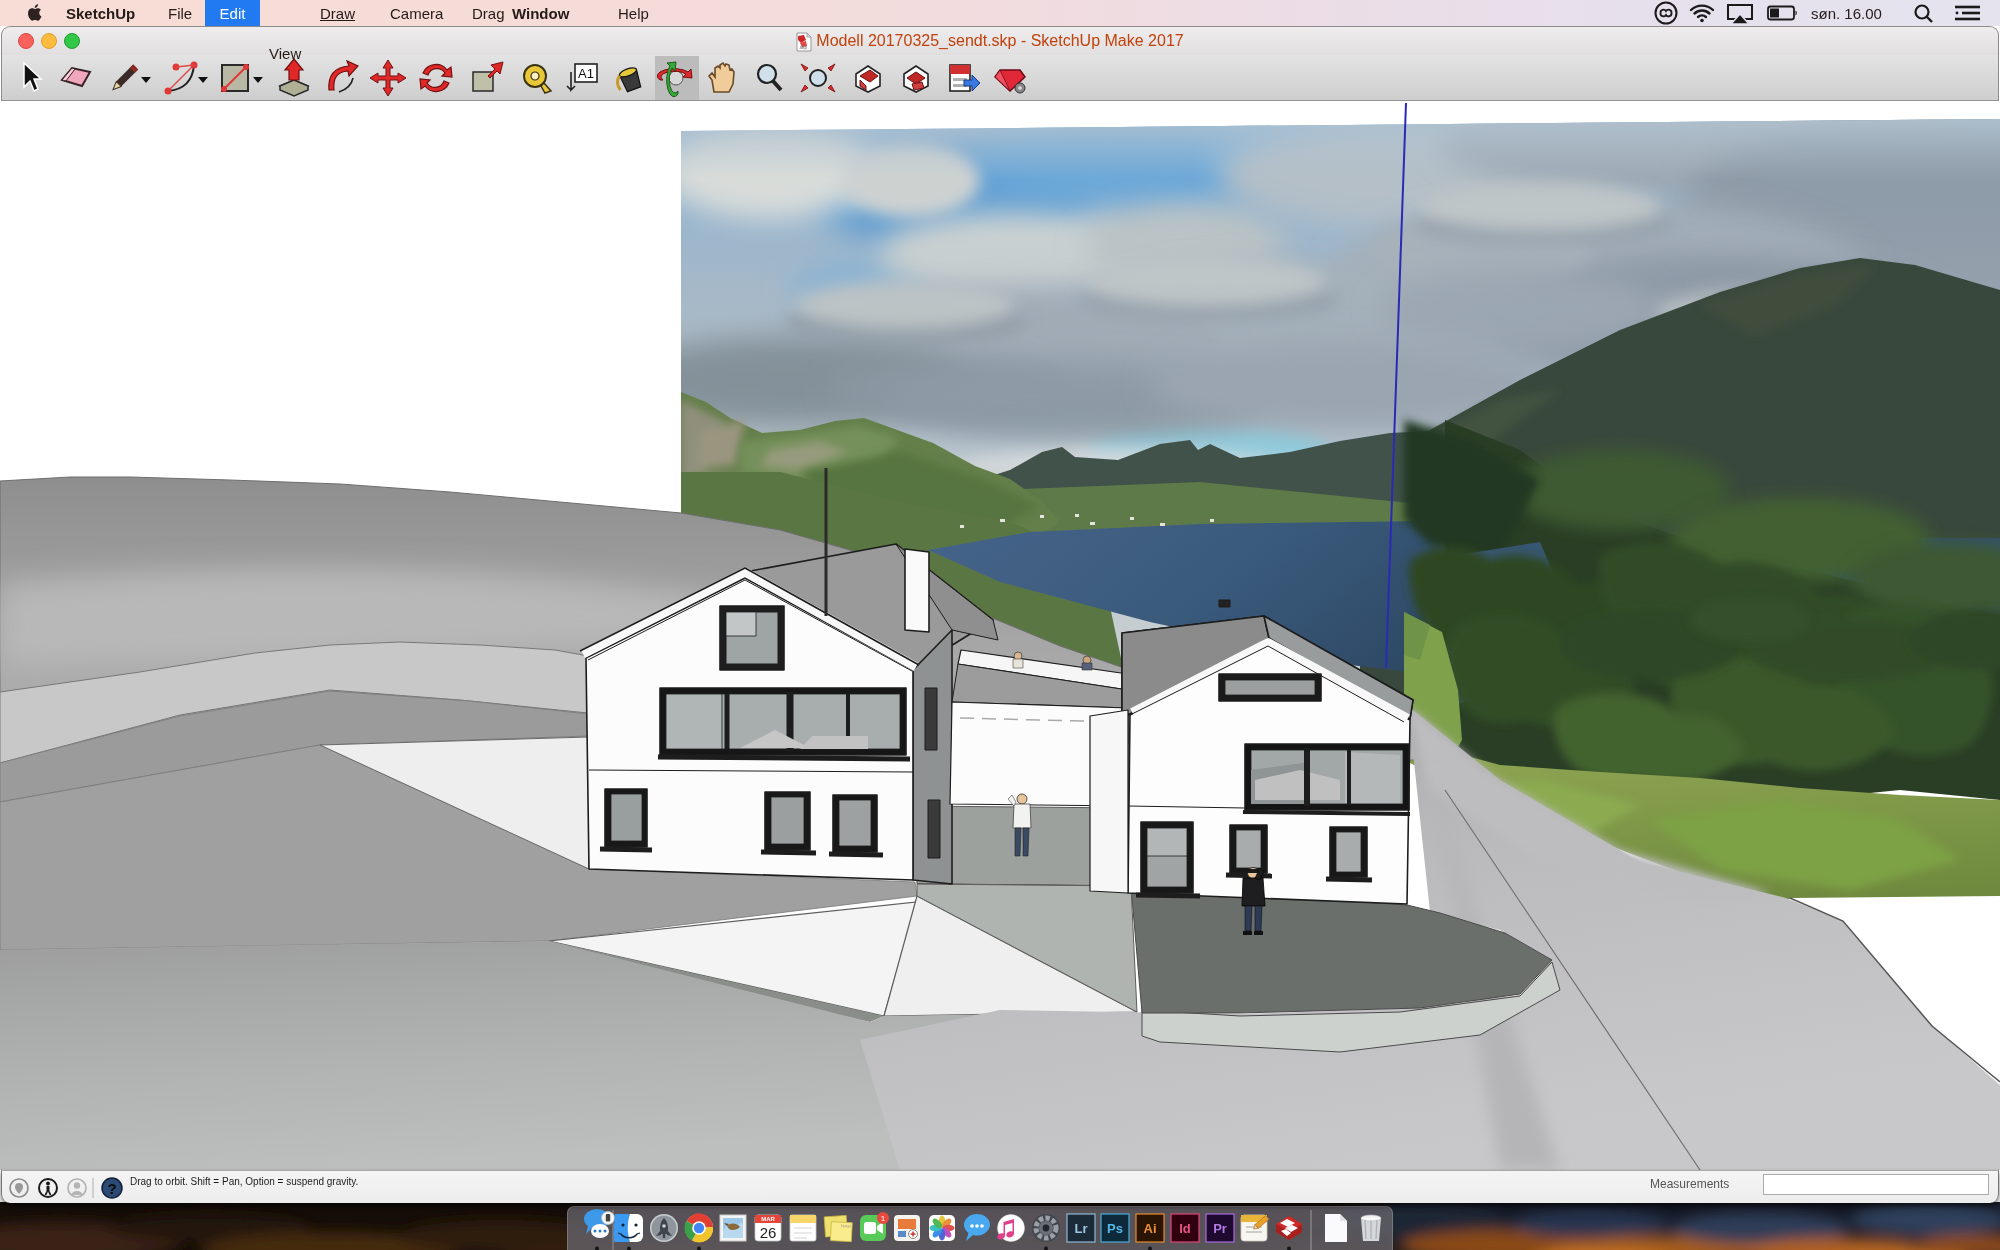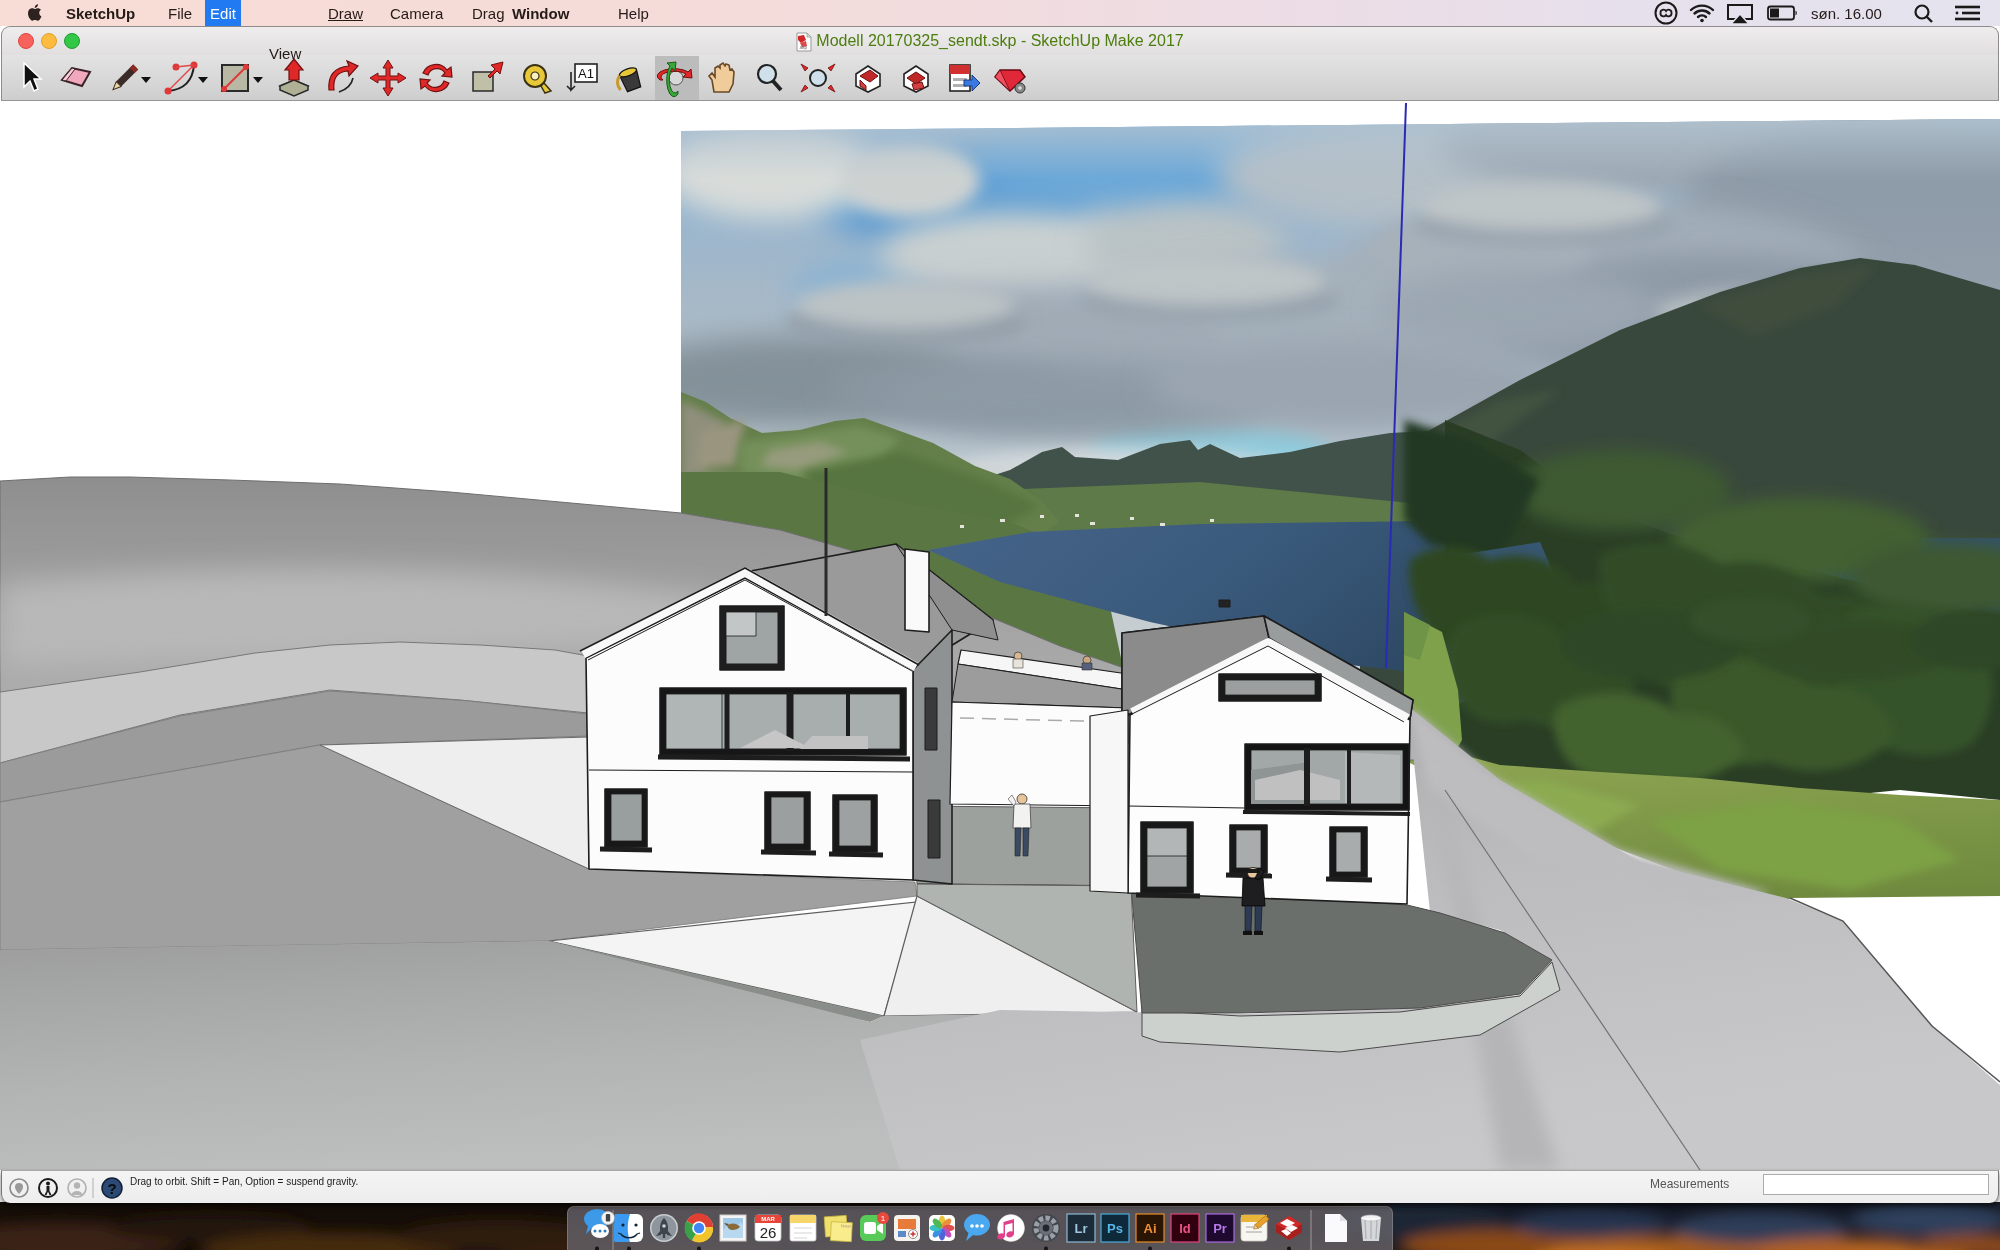--- a/index.html
+++ b/index.html
@@ -11,21 +11,21 @@
     background:linear-gradient(90deg,#f7ddd5 0%,#f6dcd7 25%,#f3dcdd 45%,#ecdde6 65%,#e5e1ed 85%,#e4e3ee 100%);
     font-size:15px;color:#241a18;z-index:30;padding-left:17px;}
   #menubar .mi{position:absolute;top:0;height:26px;line-height:27px;}
   
   #titlebar{left:1px;top:26px;width:1998px;height:29px;
     background:linear-gradient(#eeecec,#e0dede);
     border:1px solid #8f8b8b;border-bottom:none;border-radius:9px 9px 0 0;
     box-sizing:border-box;z-index:20;}
   .tl{position:absolute;top:33px;width:14px;height:14px;border-radius:50%;z-index:25;}
   #title-text{left:0;top:26px;width:2000px;height:29px;text-align:center;line-height:30px;
-    font-size:16px;color:#4d7c0f;z-index:22;}
+    font-size:16px;color:#c2410c;z-index:22;}
   #toolbar{left:1px;top:55px;width:1998px;height:46px;
     background:linear-gradient(#e3e3e3,#cecece);
     border-left:1px solid #8f8b8b;border-right:1px solid #8f8b8b;
     border-bottom:1px solid #949494;box-sizing:border-box;z-index:20;}
   
   #statusbar{left:1px;top:1170px;width:1998px;height:33px;
     background:linear-gradient(#f4f4f4,#ededed);
     border-top:1px solid #a8a8a8;border-left:1px solid #777;border-right:1px solid #777;
     border-radius:0 0 9px 9px;box-sizing:border-box;z-index:20;
     box-shadow:0 3px 5px rgba(0,0,0,0.55);}
@@ -350,23 +350,23 @@
   <path d="M1013,659 L1023,659 L1023,668 L1013,668 Z" fill="#e8e4da" stroke="#444" stroke-width="0.6"></path>
   <circle cx="1087" cy="660" r="4" fill="#caa77e" stroke="#333" stroke-width="0.7"></circle>
   <path d="M1082,663 L1092,663 L1092,670 L1082,670 Z" fill="#55607a" stroke="#333" stroke-width="0.6"></path>
 </g>
 </svg>
 
 <div id="menubar" class="abs">
   <span class="mi" style="left:28px;font-size:17px"></span>
   <span class="mi" style="left:66px;font-weight:bold;">SketchUp</span>
   <span class="mi" style="left:168px;text-align:right;">File</span>
-  <span class="mi" style="left:205px;width:36px;background:#217af2;color:#fff;text-align:center;">Edit</span>
+  <span class="mi" style="left:205px;width:55px;background:#217af2;color:#fff;text-align:center;">Edit</span>
   <span class="mi" style="left:269px;margin-top:40px;">View</span>
-  <span class="mi" style="left:328px;text-decoration:underline;">Draw</span>
+  <span class="mi" style="left:320px;text-decoration:underline;">Draw</span>
   <span class="mi" style="left:390px;">Camera</span>
   <span class="mi" style="left:472px;">Drag</span>
   <span class="mi" style="left:512px;font-weight:bold;">Window</span>
   <span class="mi" style="left:618px;">Help</span>
   <span class="mi" style="left:1811px;">søn. 16.00</span>
 </div>
 <svg class="abs" style="left:0;top:0;z-index:31" width="2000" height="26" viewBox="0 0 2000 26">
 
   <g fill="#2d2220" transform="translate(28,4.2) scale(0.0165)">
     <path d="M788.1,340.9c-5.8,4.5-108.2,62.2-108.2,190.5c0,148.4,130.3,200.9,134.2,202.2c-0.6,3.2-20.7,71.9-68.7,141.9c-42.8,61.6-87.5,123.1-155.5,123.1s-85.5-39.5-164-39.5c-76.5,0-103.7,40.8-165.9,40.8s-105.6-57-155.5-127C46.7,790.7,0,663,0,541.8c0-194.4,126.4-297.5,250.8-297.5c66.1,0,121.2,43.4,162.7,43.4c39.5,0,101.1-46,176.3-46C618.3,241.7,720.7,244.3,788.1,340.9z M554.1,159.4c31.1-36.9,53.1-88.1,53.1-139.3c0-7.1-0.6-14.3-1.9-20.1c-50.6,1.9-110.8,33.7-147.1,75.8c-28.5,32.4-55.1,83.6-55.1,135.5c0,7.8,1.3,15.6,1.9,18.1c3.2,0.6,8.4,1.3,13.6,1.3C464,230.7,521.1,200.3,554.1,159.4z"></path>

